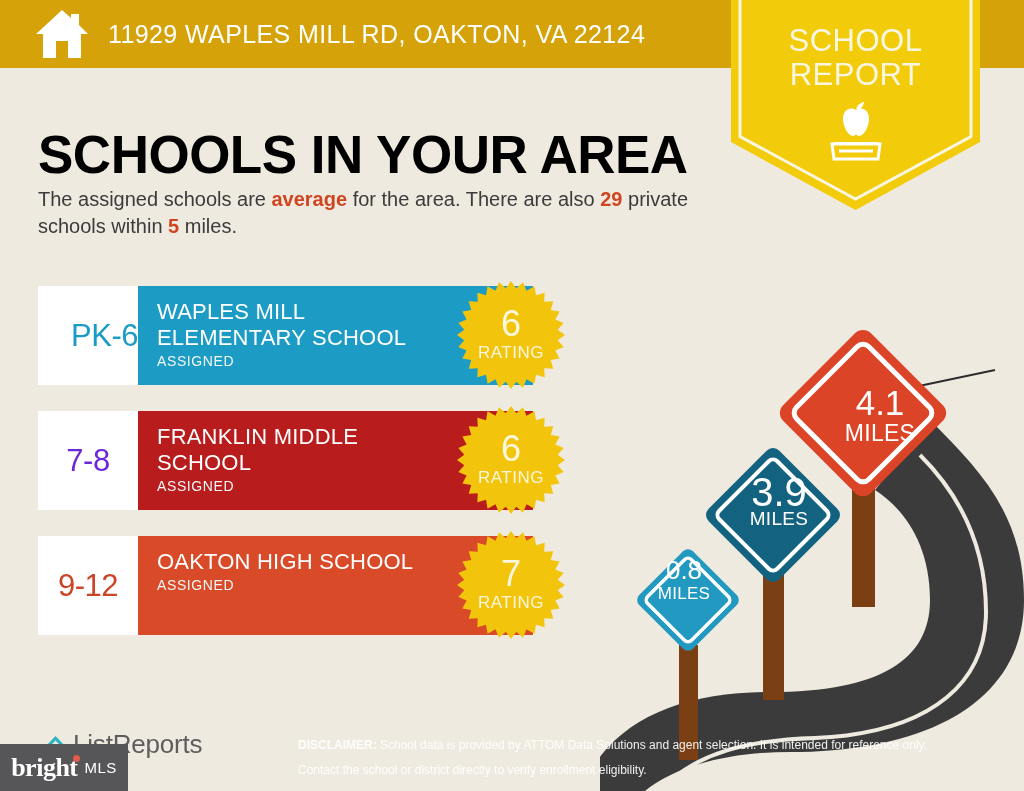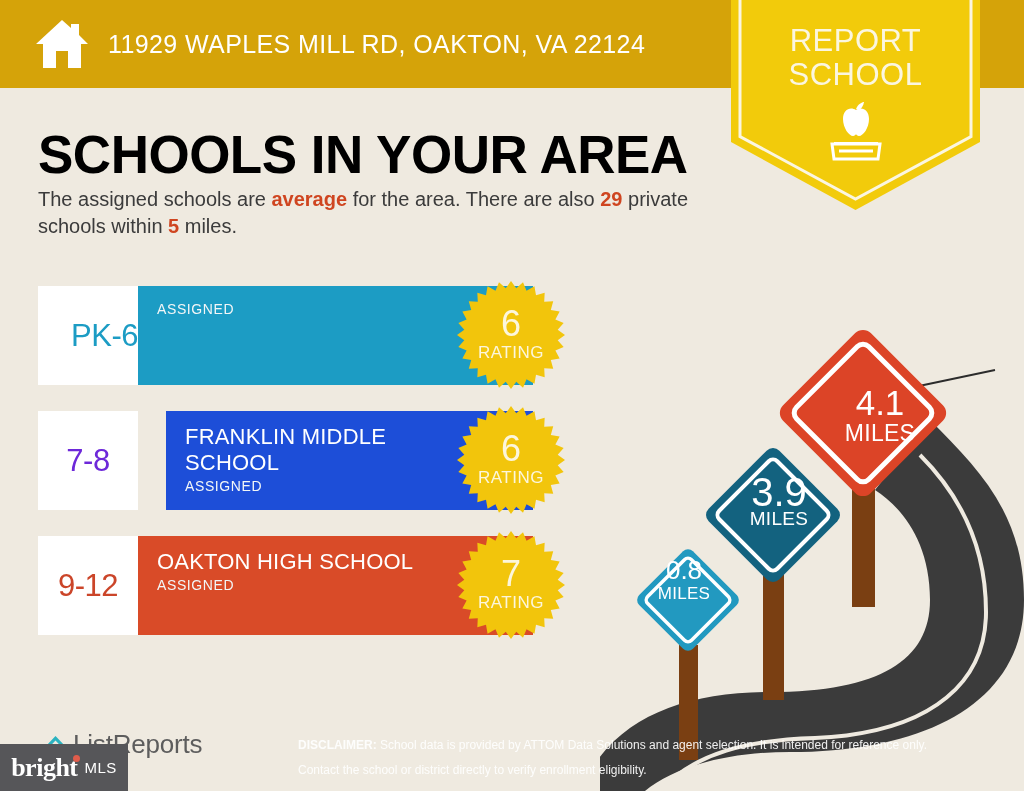--- a/index.html
+++ b/index.html
@@ -17,21 +17,21 @@
     height: 791px;
     overflow: hidden;
     background: #EFEAE0;
   }
 
   
   .header-bar {
     position: absolute;
     left: 0; top: 0;
     width: 1024px;
-    height: 88px;
+    height: 68px;
     background: #D5A309;
     display: flex;
     align-items: center;
   }
   .home-icon {
     margin-left: 34px;
     width: 56px;
     height: 52px;
     flex: none;
   }
@@ -269,57 +269,58 @@
       <path d="M28 2 L2 26 L9 26 L9 50 L22 50 L22 33 L34 33 L34 50 L47 50 L47 26 L54 26 L45 17 L45 6 L37 6 L37 10 Z" fill="#FFFFFF"></path>
     </svg>
     <div class="header-address">11929 WAPLES MILL RD, OAKTON, VA 22124</div>
   </div>
 
   <svg class="pennant" viewBox="0 0 249 218">
     <path d="M0 0 H249 V150 L124.5 218 L0 150 Z" fill="#F2CB0B"></path>
     <path d="M9 0 V144.5 L124.5 207 L240 144.5 V0" fill="none" stroke="#FBF6E0" stroke-width="3"></path>
   </svg>
   <div class="pennant-text">
+    <div>SCHOOL</div>
     <div>REPORT</div>
-    <div>SCHOOL</div>
   </div>
   <div class="pennant-emblem">
     <svg width="72" height="62" viewBox="0 0 72 62">
       <path d="M36 9 C38 4 42 2 44 2 C43.5 6 41 9 38.5 10" fill="#FFFFFF"></path>
       <path d="M36 10 C30 6 23 10 23 19 C23 28 29 36 33 36 C35 36 35 34.5 36 34.5 C37 34.5 37 36 39 36 C43 36 49 28 49 19 C49 10 42 6 36 10 Z" fill="#FFFFFF"></path>
       <path d="M14 42 H58 V44 H14 Z" fill="#FFFFFF"></path>
       <path d="M12 44 H60 L58 59 H14 Z" fill="none" stroke="#FFFFFF" stroke-width="3"></path>
       <path d="M19 51 H53" stroke="#FFFFFF" stroke-width="3" fill="none"></path>
     </svg>
   </div>
 
   <div class="page-title">SCHOOLS IN YOUR AREA</div>
   <div class="subtitle"><span>The assigned schools are </span><span class="hl-red">average</span><span> for the area. There are also </span><span class="hl-red">29</span><span> private schools within </span><span class="hl-red">5</span><span> miles.</span></div>
 
   <div class="school-row" id="row-0">
     <div class="grade-box" style="color: rgb(28, 156, 196); justify-content: flex-end;">
       <span>PK-6</span>
     </div>
     <div class="school-bar" style="background: rgb(28, 156, 196);">
+      <div class="school-name">WAPLES MILL ELEMENTARY SCHOOL</div>
       <div class="school-assigned">ASSIGNED</div>
     </div>
   </div>
   <svg class="rating-badge" id="badge-0" viewBox="0 0 108 108">
     <polygon class="burst" points="54.00,0.00 59.26,7.30 66.02,1.35 69.52,9.64 77.43,5.35 79.01,14.20 87.67,11.78 87.23,20.77 96.22,20.33 93.80,28.99 102.65,30.57 98.36,38.48 106.65,41.98 100.70,48.74 108.00,54.00 100.70,59.26 106.65,66.02 98.36,69.52 102.65,77.43 93.80,79.01 96.22,87.67 87.23,87.23 87.67,96.22 79.01,93.80 77.43,102.65 69.52,98.36 66.02,106.65 59.26,100.70 54.00,108.00 48.74,100.70 41.98,106.65 38.48,98.36 30.57,102.65 28.99,93.80 20.33,96.22 20.77,87.23 11.78,87.67 14.20,79.01 5.35,77.43 9.64,69.52 1.35,66.02 7.30,59.26 0.00,54.00 7.30,48.74 1.35,41.98 9.64,38.48 5.35,30.57 14.20,28.99 11.78,20.33 20.77,20.77 20.33,11.78 28.99,14.20 30.57,5.35 38.48,9.64 41.98,1.35 48.74,7.30" fill="#F2C50C"></polygon>
   </svg>
   <div class="rating-label-wrap" style="left:457px; top:281px;">
     <div class="rating-num">6</div>
     <div class="rating-word">RATING</div>
   </div>
 
   <div class="school-row" id="row-1">
     <div class="grade-box" style="color: #6d28d9;">
       <span>7-8</span>
     </div>
-    <div class="school-bar" style="background: #1d4ed8; margin-left: 28px;">
+    <div class="school-bar" style="background: #b91c1c;">
       <div class="school-name">FRANKLIN MIDDLE SCHOOL</div>
       <div class="school-assigned">ASSIGNED</div>
     </div>
   </div>
   <svg class="rating-badge" id="badge-1" viewBox="0 0 108 108">
     <polygon class="burst" points="54.00,0.00 59.26,7.30 66.02,1.35 69.52,9.64 77.43,5.35 79.01,14.20 87.67,11.78 87.23,20.77 96.22,20.33 93.80,28.99 102.65,30.57 98.36,38.48 106.65,41.98 100.70,48.74 108.00,54.00 100.70,59.26 106.65,66.02 98.36,69.52 102.65,77.43 93.80,79.01 96.22,87.67 87.23,87.23 87.67,96.22 79.01,93.80 77.43,102.65 69.52,98.36 66.02,106.65 59.26,100.70 54.00,108.00 48.74,100.70 41.98,106.65 38.48,98.36 30.57,102.65 28.99,93.80 20.33,96.22 20.77,87.23 11.78,87.67 14.20,79.01 5.35,77.43 9.64,69.52 1.35,66.02 7.30,59.26 0.00,54.00 7.30,48.74 1.35,41.98 9.64,38.48 5.35,30.57 14.20,28.99 11.78,20.33 20.77,20.77 20.33,11.78 28.99,14.20 30.57,5.35 38.48,9.64 41.98,1.35 48.74,7.30" fill="#F2C50C"></polygon>
   </svg>
   <div class="rating-label-wrap" style="left:457px; top:406px;">
     <div class="rating-num">6</div>
     <div class="rating-word">RATING</div>

